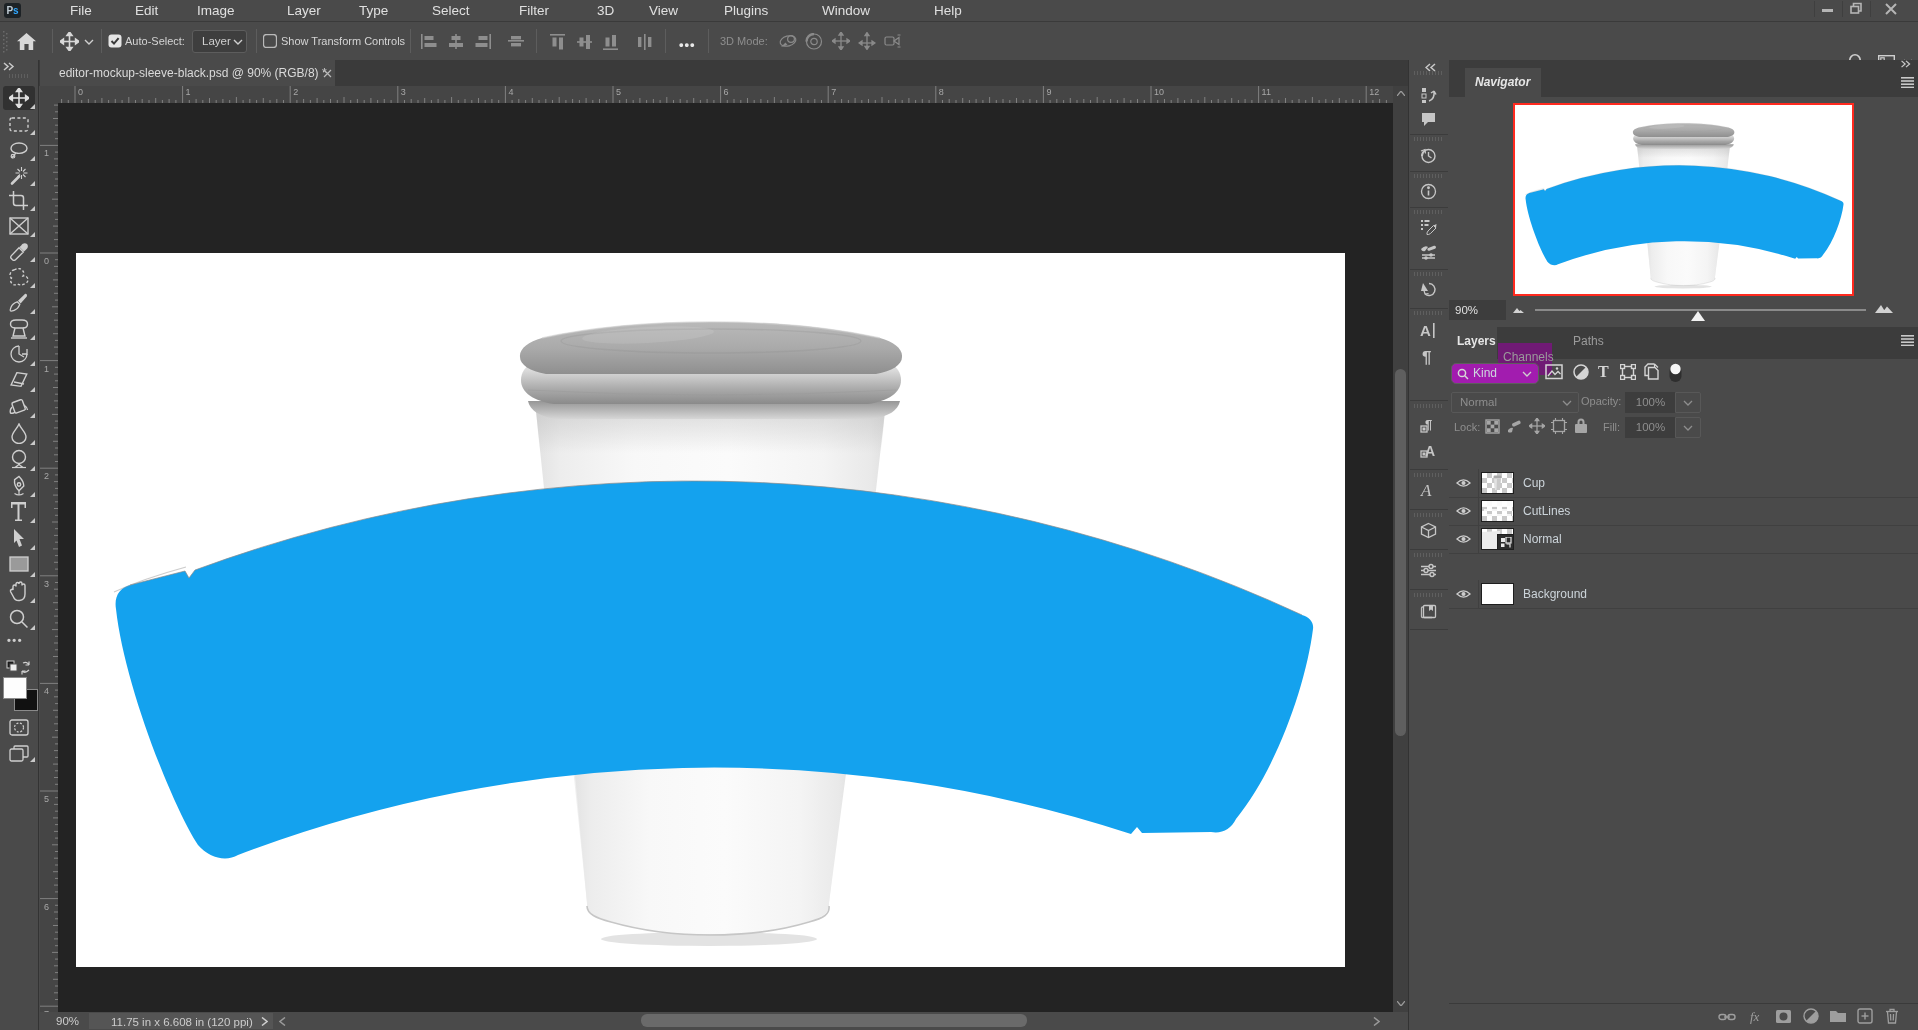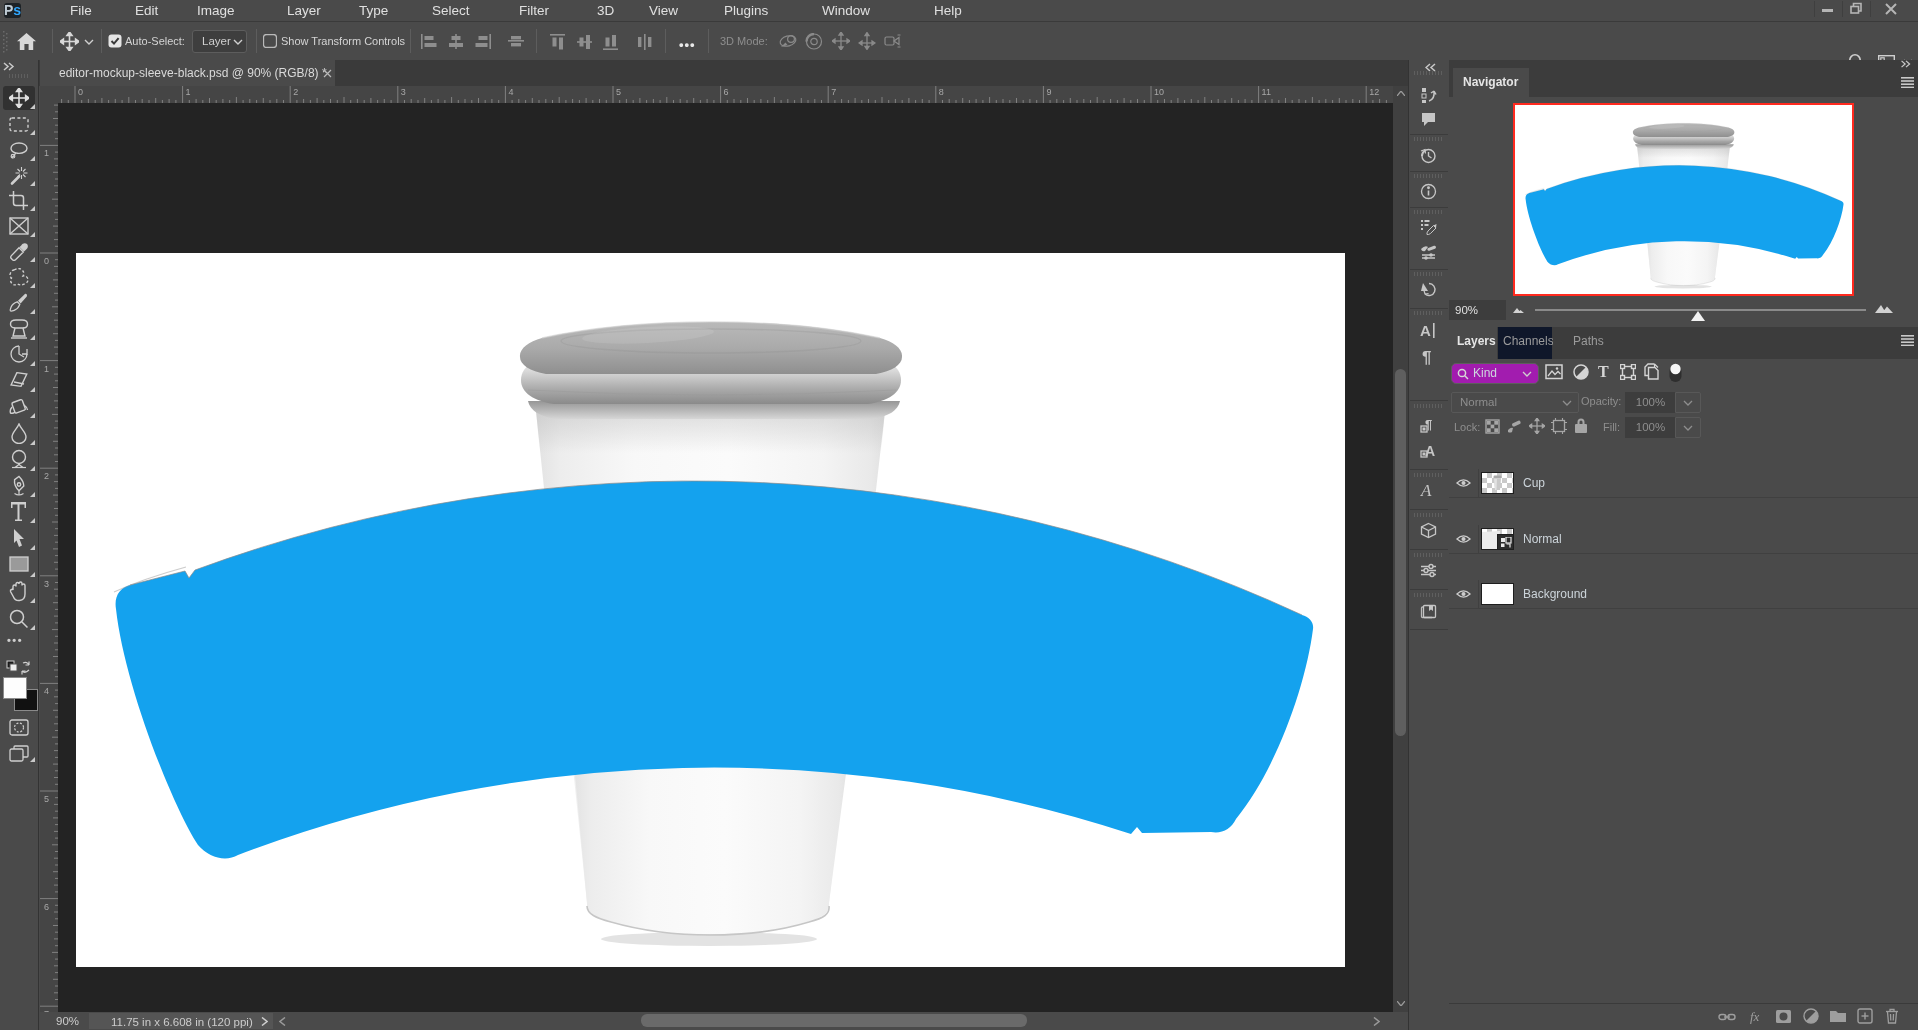--- a/index.html
+++ b/index.html
@@ -1,21 +1,21 @@
 <!DOCTYPE html>
 <html><head>
 <meta charset="utf-8">
 <style>
   html,body{margin:0;padding:0;width:1918px;height:1030px;overflow:hidden;background:#4a4a4a;
     font-family:"Liberation Sans", sans-serif;}
   .abs{position:absolute;}
   #menubar{position:absolute;left:0;top:0;width:1918px;height:21px;background:#4a4a4a;border-bottom:1px solid #3a3a3a;}
   .menu{position:absolute;top:0;height:21px;line-height:21px;color:#e0e0e0;font-size:13.5px;}
   #pslogo{position:absolute;left:4px;top:3px;width:17px;height:15px;background:#1d2226;border-radius:3px;
-    font-size:14px;font-weight:bold;color:#bfcbd4;text-align:center;line-height:15px;}
+    font-size:10px;font-weight:bold;color:#bfcbd4;text-align:center;line-height:15px;}
   #pslogo b{color:#31a8ff;font-weight:bold;}
   #options{position:absolute;left:0;top:22px;width:1918px;height:38px;background:#4a4a4a;border-bottom:1px solid #333;}
   .optsep{position:absolute;top:7px;width:1px;height:24px;background:#5d5d5d;}
   .optlabel{position:absolute;top:0;height:38px;line-height:38px;font-size:11px;color:#d4d4d4;}
   .gray{color:#8e8e8e;}
   #toolbar{position:absolute;left:0;top:60px;width:38px;height:970px;background:#4a4a4a;border-right:1px solid #333;}
   #tabstrip{position:absolute;left:39px;top:60px;width:1369px;height:26px;background:#3a3a3a;}
   #doctab{position:absolute;left:1px;top:0;width:295px;height:26px;background:#4a4a4a;color:#dadada;font-size:12px;line-height:26px;}
   #hruler{position:absolute;left:58px;top:86px;width:1335px;height:17px;background:#454545;overflow:hidden;}
   #vruler{position:absolute;left:40px;top:103px;width:18px;height:909px;background:#454545;overflow:hidden;}
@@ -1018,21 +1018,21 @@
 <div id="panels">
   <div class="abs" style="left:0;top:0;width:469px;height:8px;background:#3c3c3c;"></div>
   <svg class="abs" style="left:451px;top:0" width="12" height="8" viewBox="0 0 12 9">
       <g stroke="#c9c9c9" stroke-width="1.4" fill="none">
         <path d="M1 1 L5 4.5 L1 8"></path>
         <path d="M6 1 L10 4.5 L6 8"></path>
       </g>
     </svg>
 
   <div class="tabrow" style="top:8px;height:29px;">
-    <div class="ptab" style="left:4px;width:76px;line-height:29px;"><span style="margin-left:10px">Navigator</span></div>
+    <div class="ptab" style="left:16px;width:76px;line-height:29px;font-style:italic;"><span style="margin-left:10px">Navigator</span></div>
   </div>
   <svg class="abs" style="left:452px;top:17px" width="13" height="11">
       <g fill="#c9c9c9">
         <rect y="0" width="13" height="1.6"></rect>
         <rect y="3.2" width="13" height="1.6"></rect>
         <rect y="6.4" width="13" height="1.6"></rect>
         <rect y="9.6" width="13" height="1.6"></rect>
       </g>
     </svg>
   <div id="navthumb"><svg width="337" height="189" viewBox="0 0 1269 714" preserveAspectRatio="none">
@@ -1045,21 +1045,21 @@
   <div class="abs" style="left:86px;top:249px;width:331px;height:1.5px;background:#8a8a8a;"></div>
   <svg class="abs" style="left:241px;top:251px" width="16" height="10" viewBox="0 0 16 10">
       <path d="M8 0 L15 10 H1 Z" fill="#f2f2f2"></path>
     </svg>
   <svg class="abs" style="left:425px;top:242px" width="20" height="12" viewBox="0 0 20 12">
       <path d="M1 11 L7 3 L12 11 Z M8 11 L13 4.5 L19 11 Z" fill="#d2d2d2"></path>
     </svg>
 
   <div class="tabrow" style="top:267px;height:32px;">
     <div class="ptab" style="left:0;width:48px;line-height:28px;"><span style="margin-left:8px">Layers</span></div>
-    <div class="ptab ptabi" style="left:49px;width:54px;background:#0f172a;line-height:28px;"><span style="margin-left:5px">Channels</span></div>
+    <div class="ptab ptabi" style="left:49px;width:54px;background:#701a75;line-height:28px;margin-top:16px;"><span style="margin-left:5px">Channels</span></div>
     <div class="ptab ptabi" style="left:104px;width:44px;background:#3c3c3c;line-height:28px;"><span style="margin-left:20px">Paths</span></div>
   </div>
   <svg class="abs" style="left:452px;top:275px" width="13" height="11">
       <g fill="#c9c9c9">
         <rect y="0" width="13" height="1.6"></rect>
         <rect y="3.2" width="13" height="1.6"></rect>
         <rect y="6.4" width="13" height="1.6"></rect>
         <rect y="9.6" width="13" height="1.6"></rect>
       </g>
     </svg>
@@ -1178,20 +1178,34 @@
           <path d="M1 5 Q8 -1.5 15 5 Q8 11.5 1 5 Z" fill="none" stroke="#cccccc" stroke-width="1.3"></path>
           <circle cx="8" cy="5" r="2.2" fill="#cccccc"></circle>
         </svg>
       </div>
     <div class="thumbbox checker"><svg width="31" height="20" viewBox="0 0 31 20">
           <rect x="11.5" y="2.5" width="8" height="3" rx="1.2" fill="#a9a9a9"></rect>
           <path d="M 12 5.5 L 19 5.5 L 18 17 L 13 17 Z" fill="#c9c9c9"></path>
           <path d="M 12 5.5 L 15 5.5 L 14.5 17 L 13 17 Z" fill="#e2e2e2"></path>
         </svg></div>
     <div class="lname">Cup</div>
+    </div>
+  <div class="layrow" style="top:437px;">
+      <div class="eyecol">
+        <svg class="eye" viewBox="0 0 16 10">
+          <path d="M1 5 Q8 -1.5 15 5 Q8 11.5 1 5 Z" fill="none" stroke="#cccccc" stroke-width="1.3"></path>
+          <circle cx="8" cy="5" r="2.2" fill="#cccccc"></circle>
+        </svg>
+      </div>
+    <div class="thumbbox checker"><svg width="31" height="20" viewBox="0 0 31 20">
+          <rect x="0" y="0" width="31" height="6" fill="#fff" opacity="0.9"></rect>
+          <rect x="2" y="8" width="27" height="2" fill="#fff" opacity="0.8"></rect>
+          <rect x="2" y="13" width="27" height="2" fill="#fff" opacity="0.8"></rect>
+        </svg></div>
+    <div class="lname">CutLines</div>
     </div>
   <div class="layrow" style="top:465px;">
       <div class="eyecol">
         <svg class="eye" viewBox="0 0 16 10">
           <path d="M1 5 Q8 -1.5 15 5 Q8 11.5 1 5 Z" fill="none" stroke="#cccccc" stroke-width="1.3"></path>
           <circle cx="8" cy="5" r="2.2" fill="#cccccc"></circle>
         </svg>
       </div>
     <div class="thumbbox checker"><svg width="31" height="20" viewBox="0 0 31 20">
           <path d="M0 3 L18 2 L17 20 L0 20 Z" fill="#ececec"></path>

